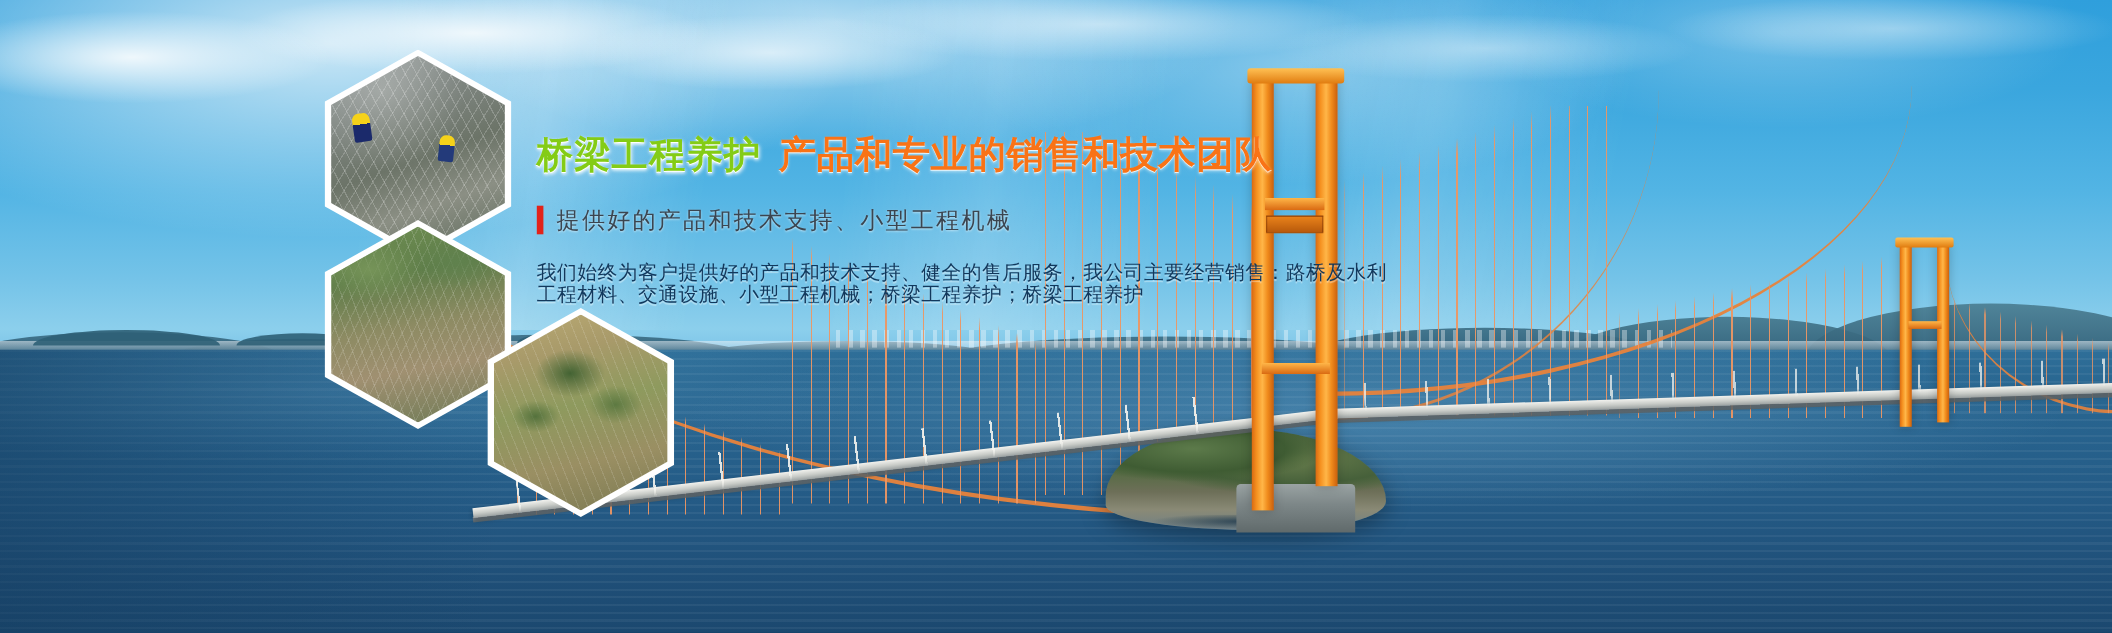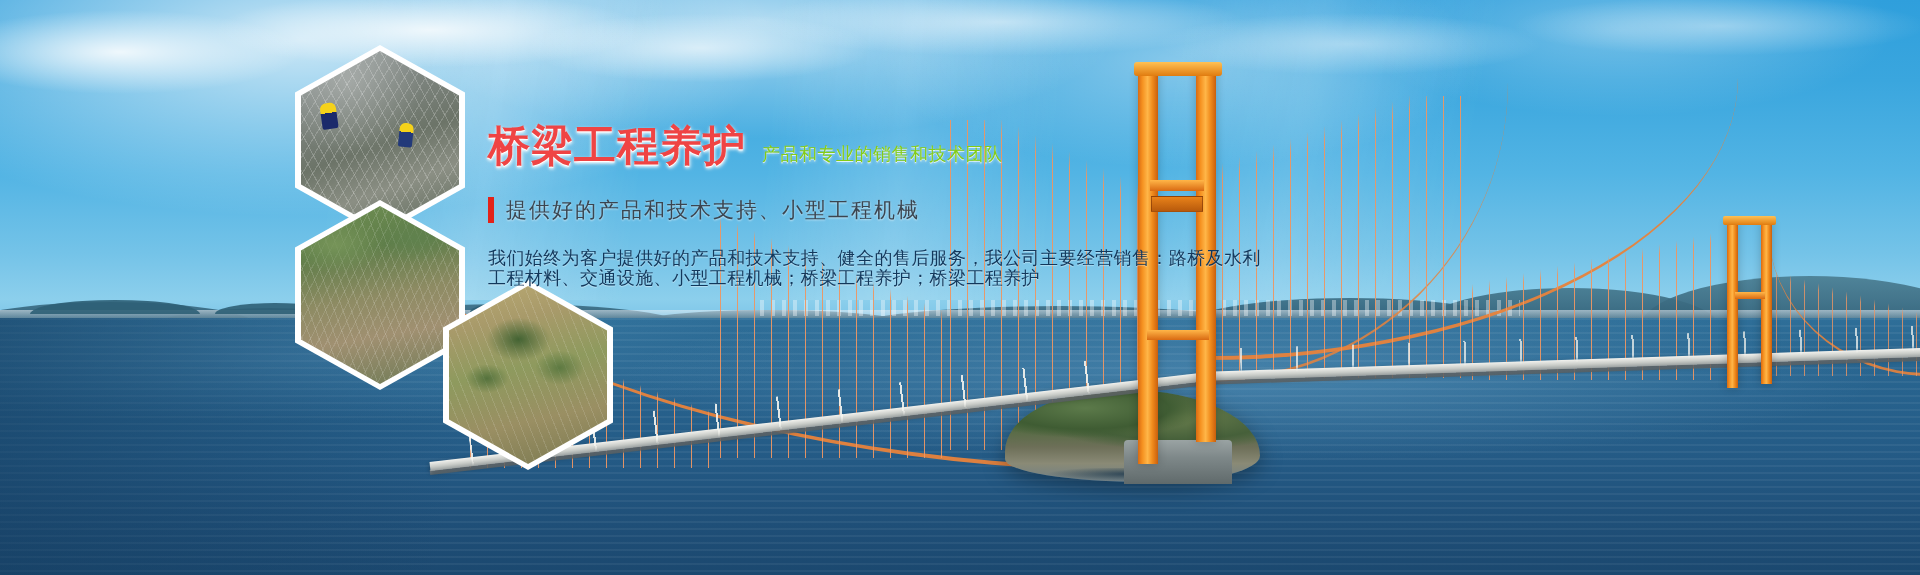--- a/index.html
+++ b/index.html
@@ -299,27 +299,27 @@
       radial-gradient(ellipse 30px 20px at 24% 52%, rgba(70,104,52,.8), rgba(0,0,0,0) 72%),
       repeating-linear-gradient(68deg, rgba(255,255,255,.12) 0 1px, rgba(0,0,0,0) 1px 8px),
       linear-gradient(168deg,#b9a972 0%, #a89a6a 22%, #8e9a5e 46%, #9a8f63 72%, #7b7a52 100%);
   }
 
   
   .copy { position:absolute; left:488px; top:118px; width:620px; }
 
   .headline { display:flex; align-items:baseline; gap:16px; white-space:nowrap; }
   .headline .h-main {
-    font-size:42px; font-weight:bold; letter-spacing:1px;
-    color:#ef4444;
+    font-size:33px; font-weight:bold; letter-spacing:1px;
+    color:#84cc16;
     text-shadow:0 1px 0 #ffffff, 0 2px 3px rgba(255,255,255,.85), 1px 2px 4px rgba(255,255,255,.7);
   }
   .headline .h-sub {
-    font-size:18px; font-weight:normal; letter-spacing:.5px;
-    color:#84cc16;
+    font-size:34px; font-weight:bold; letter-spacing:.5px;
+    color:#f97316;
     text-shadow:0 1px 0 rgba(255,255,255,.75), 0 2px 3px rgba(255,255,255,.55);
   }
 
   .subline { display:flex; align-items:center; gap:12px; margin-top:22px; white-space:nowrap; }
   .subline-bar { width:6px; height:26px; background:#e2231a; flex:none; }
   .subline-text {
     font-size:21px; color:#3b4550; letter-spacing:2px;
     text-shadow:0 1px 2px rgba(255,255,255,.6);
   }
 

